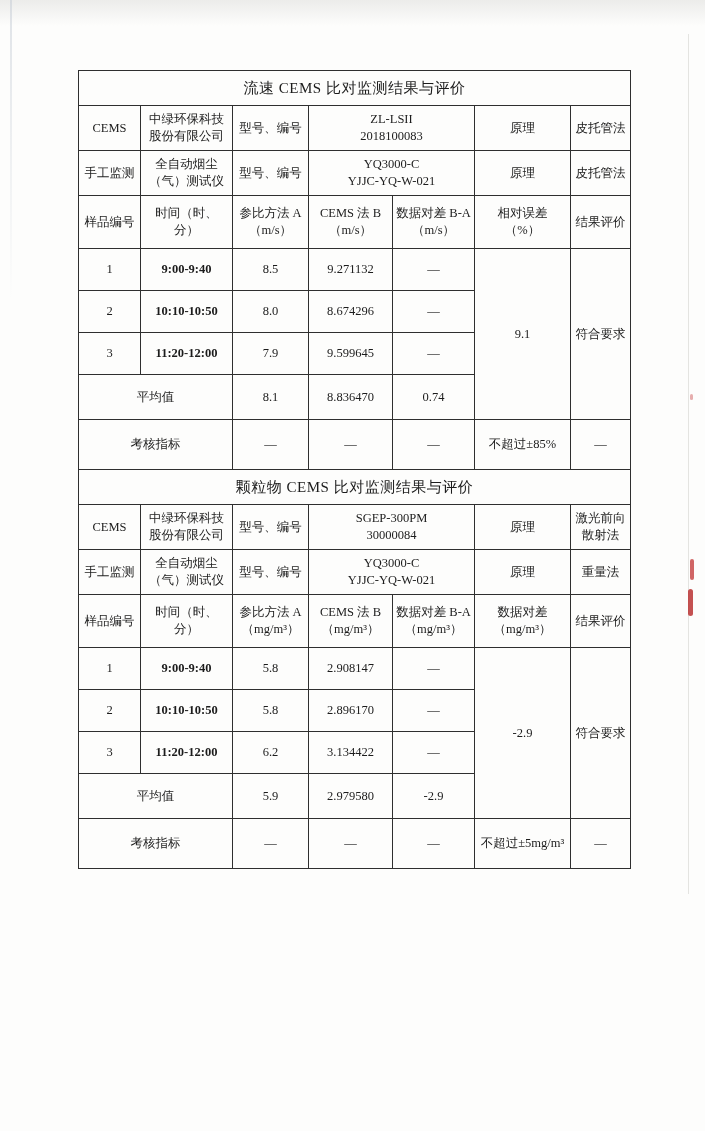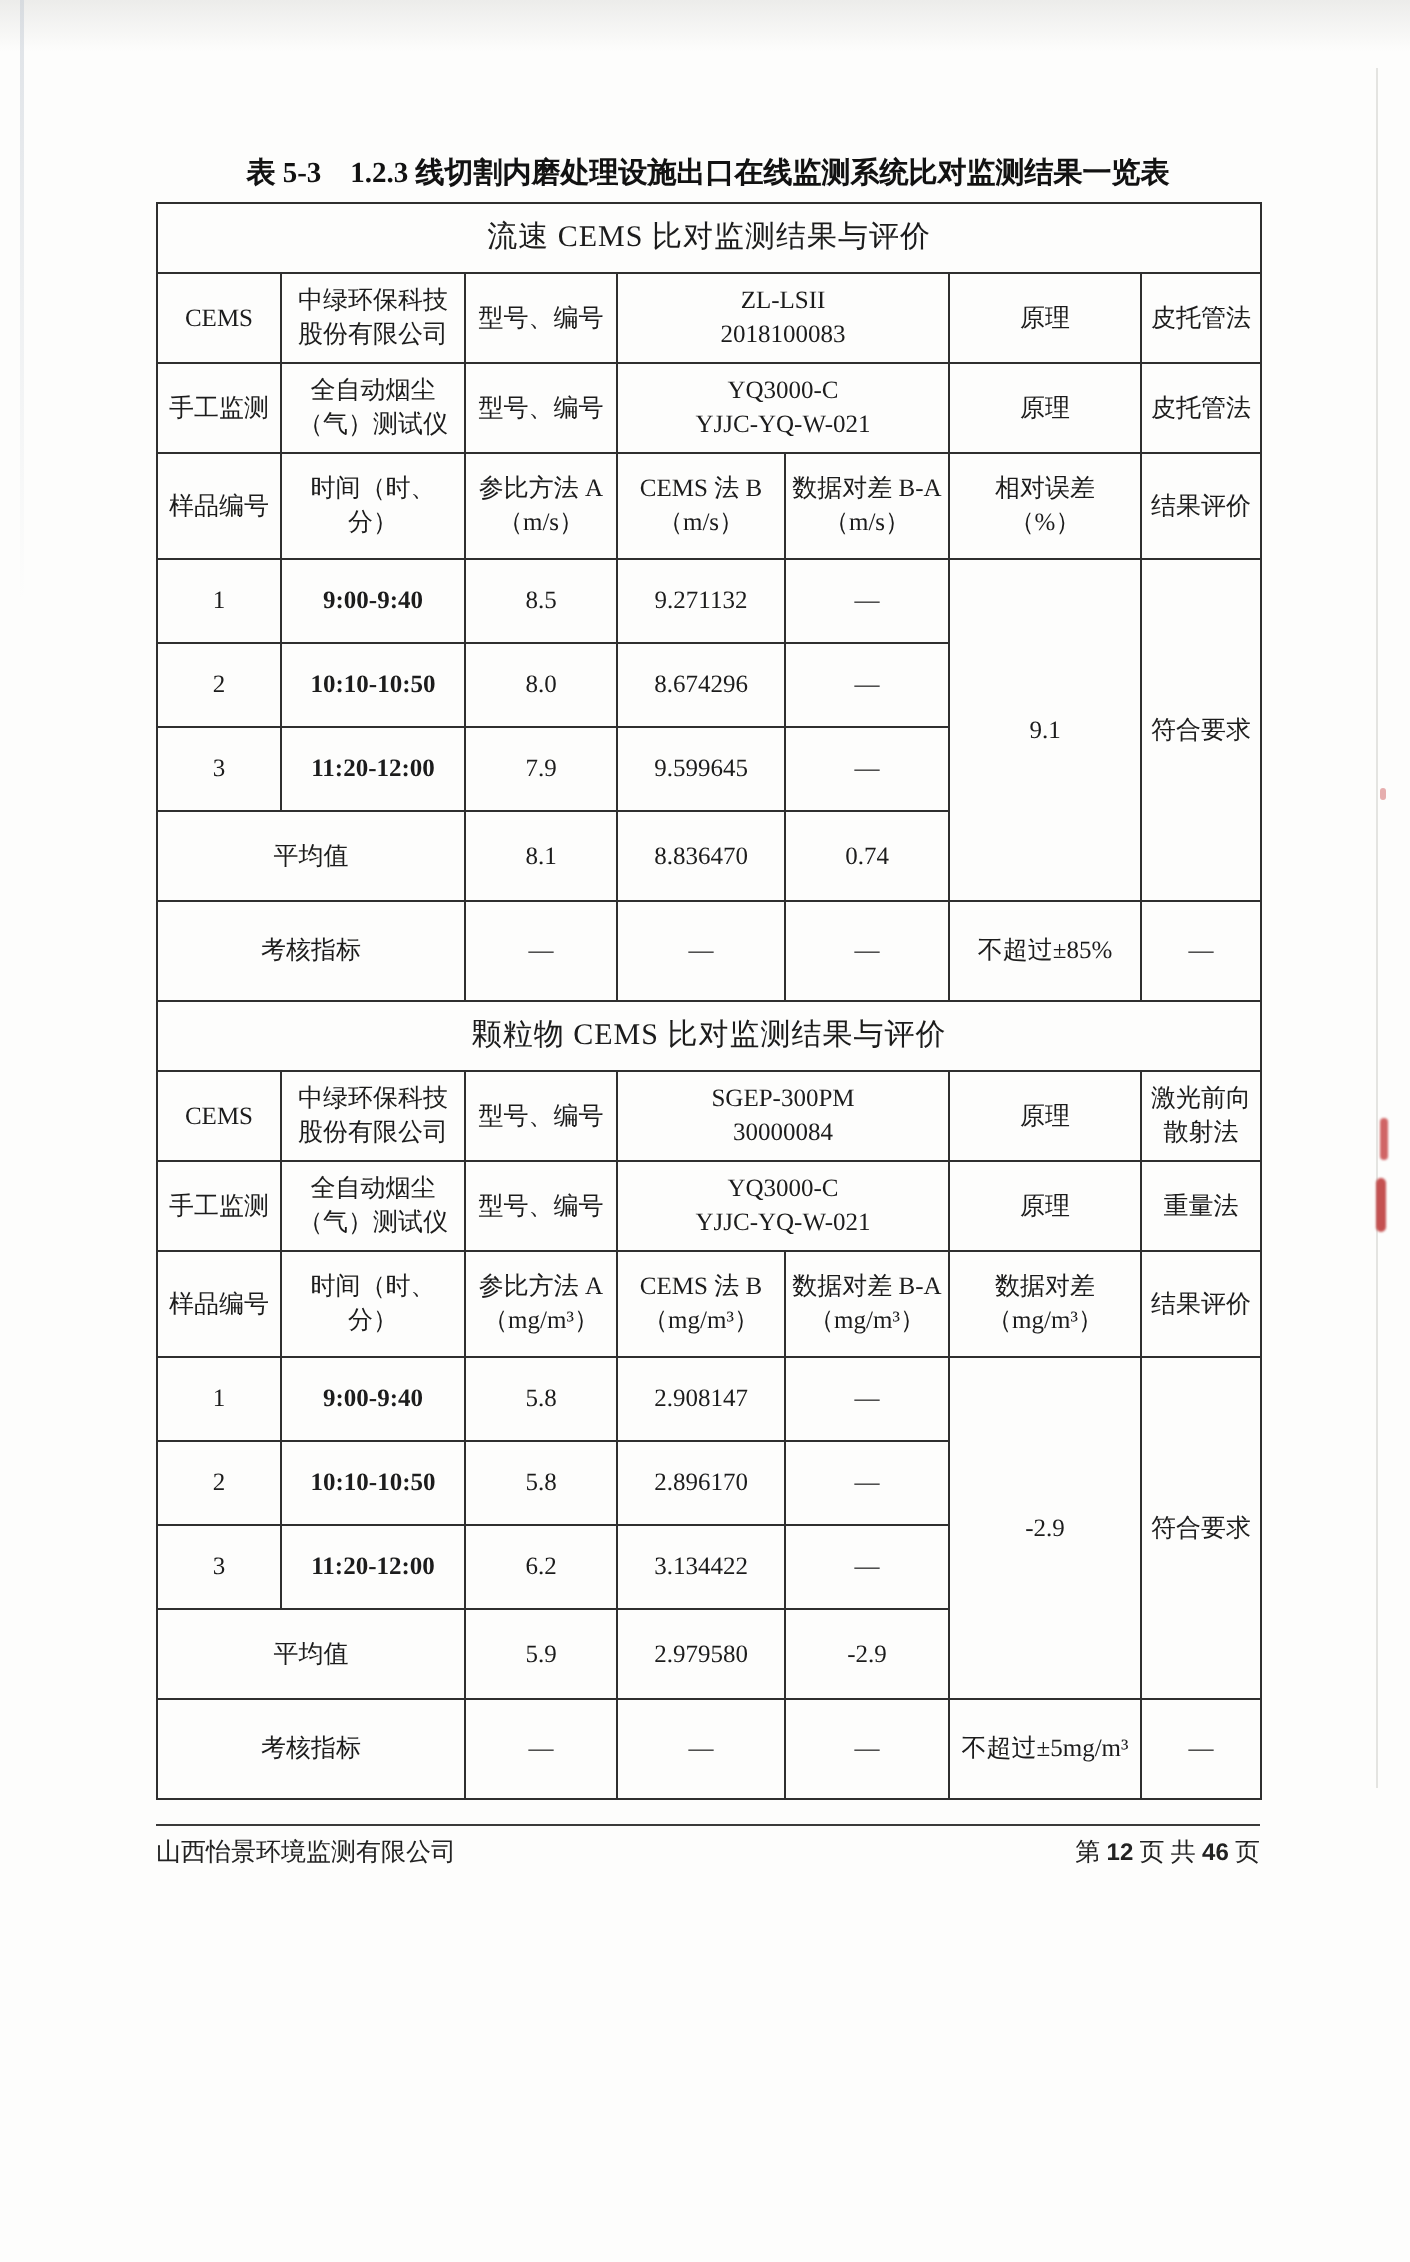--- a/index.html
+++ b/index.html
@@ -56,21 +56,20 @@
 
 <div class="page">
   <div class="top-shade"></div>
   <div class="fold-line"></div>
   <div class="edge-line"></div>
   <div class="red-mark-a"></div>
   <div class="red-mark-b"></div>
   <div class="red-mark-c"></div>
 
   <div class="content">
-    <div class="caption">表 5-3　1.2.3 线切割内磨处理设施出口在线监测系统比对监测结果一览表</div>
 
     <table>
       <colgroup>
         <col style="width:62px">
           <col style="width:92px">
           <col style="width:76px">
         <col style="width:84px">
           <col style="width:82px">
           <col style="width:96px">
         <col style="width:60px">
@@ -241,19 +240,13 @@
         <td class="dash">—</td>
         <td class="dash">—</td>
         <td class="dash">—</td>
         <td>不超过±5mg/m³</td>
         <td class="dash">—</td>
       </tr>
     </tbody>
       </table>
   </div>
 
-  <div class="footer">
-    <span>山西怡景环境监测有限公司</span>
-    <span>
-      <span>第 </span><span class="pgnum">12</span><span> 页 共 </span><span class="pgnum">46</span><span> 页</span>
-    </span>
-  </div>
 </div>
 
 </body></html>

